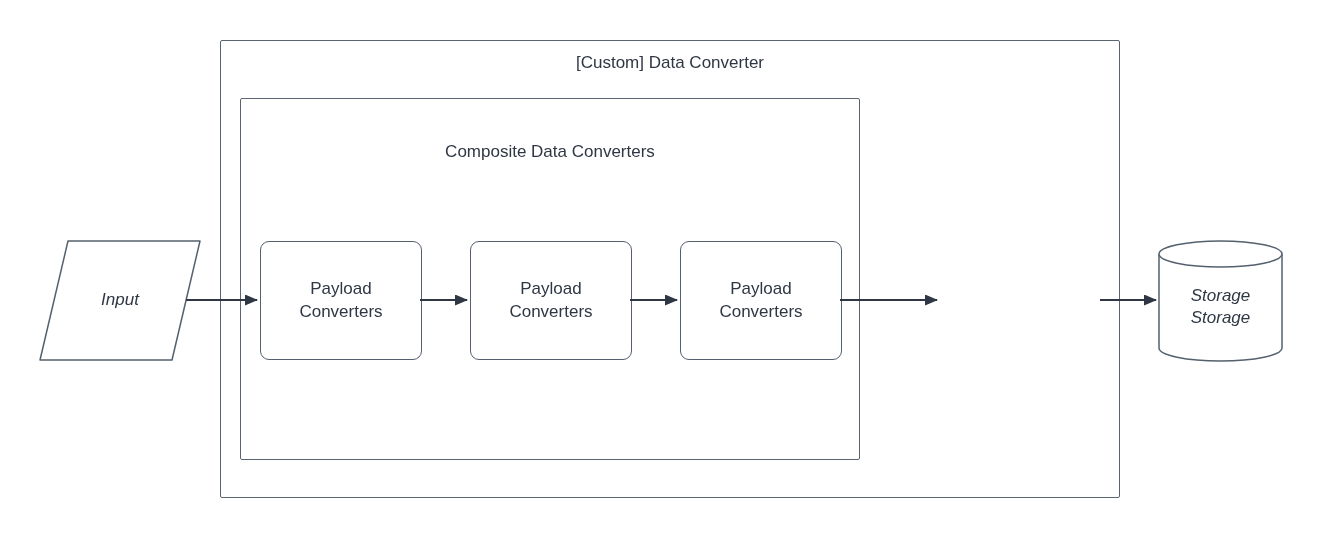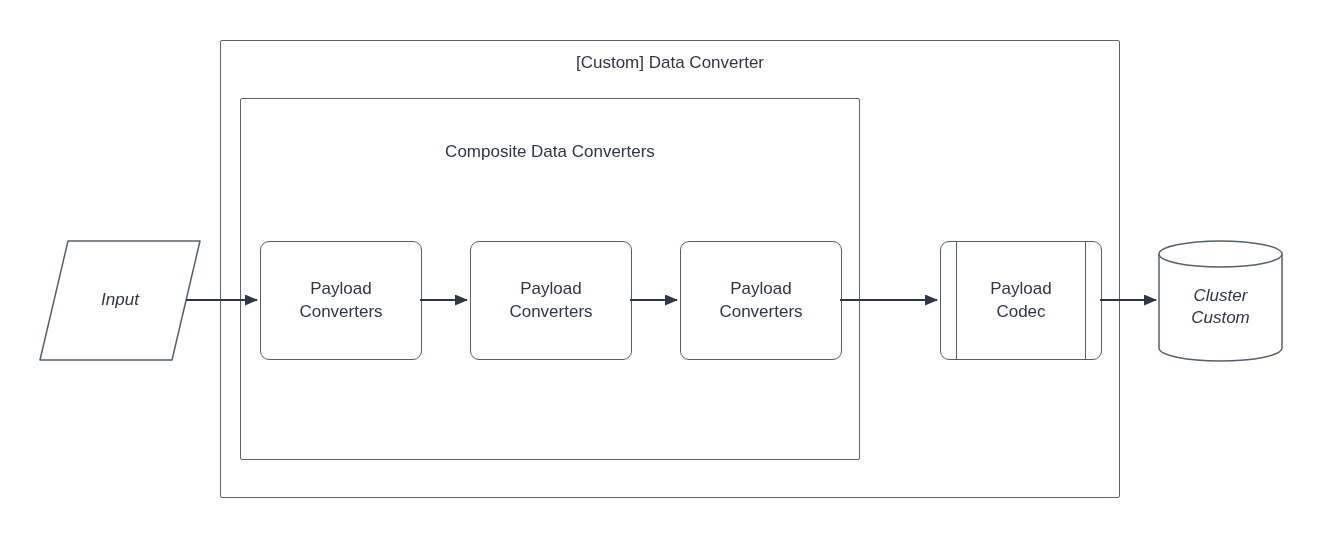--- a/index.html
+++ b/index.html
@@ -81,25 +81,20 @@
   <div class="node node-pc1">
     <span class="label w110">Payload Converters</span>
   </div>
   <div class="node node-pc2">
     <span class="label w110">Payload Converters</span>
   </div>
   <div class="node node-pc3">
     <span class="label w110">Payload Converters</span>
   </div>
 
-  <div class="node node-codec">
-    <div class="codec-bar codec-bar-left"></div>
-    <div class="codec-bar codec-bar-right"></div>
-    <span class="label w90">Payload Codec</span>
-  </div>
 
   <svg class="overlay" width="1320" height="540" viewBox="0 0 1320 540">
     <defs>
       <marker id="ah" markerUnits="userSpaceOnUse" markerWidth="13" markerHeight="11" refX="12" refY="5.5" orient="auto">
         <path d="M0 0 L13 5.5 L0 11 Z" fill="#2f3744"></path>
       </marker>
     </defs>
 
     <polygon points="68,241 200,241 172,360 40,360" fill="#ffffff" stroke="#55606e" stroke-width="1.5" stroke-linejoin="round"></polygon>
 
@@ -111,16 +106,16 @@
     <line x1="630" y1="300" x2="677" y2="300" stroke="#2f3744" stroke-width="1.8" marker-end="url(#ah)"></line>
     <line x1="840" y1="300" x2="937" y2="300" stroke="#2f3744" stroke-width="1.8" marker-end="url(#ah)"></line>
     <line x1="1100" y1="300" x2="1156" y2="300" stroke="#2f3744" stroke-width="1.8" marker-end="url(#ah)"></line>
   </svg>
 
   <div class="float-label input-label">
     <span class="label">Input</span>
   </div>
 
   <div class="float-label storage-label">
-    <span class="label w80">Cluster Custom</span>
+    <span class="label w80">Storage Storage</span>
   </div>
 
 </div>
 
 </body></html>

